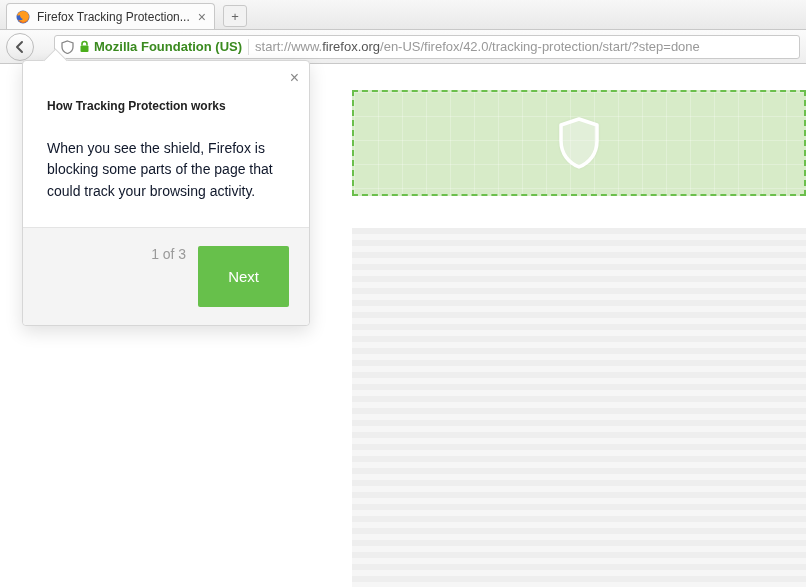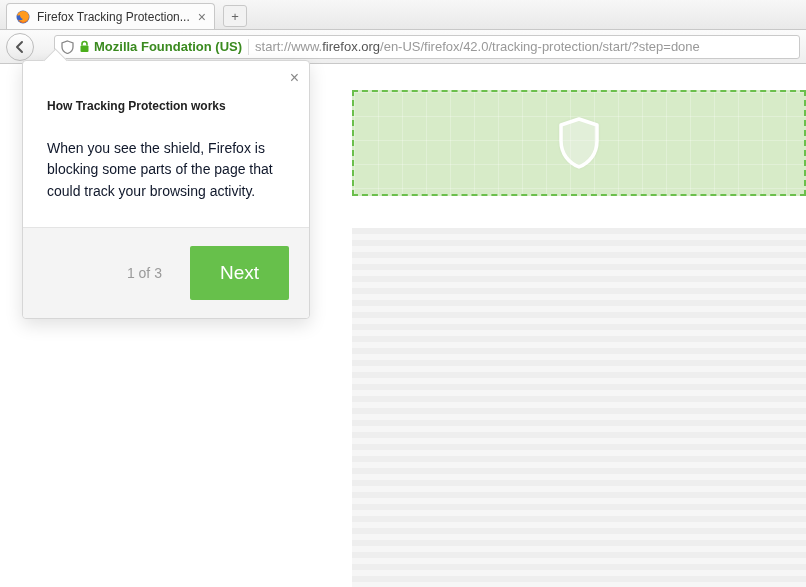--- a/index.html
+++ b/index.html
@@ -136,28 +136,28 @@
     color:#888; font-size:16px; cursor:pointer;
   }
   .panel-body { padding:38px 24px 24px; }
   .panel-body h2 { font-size:12px; color:#222; margin-bottom:23px; line-height:1.3; font-weight:700;}
   .panel-body p { font-size:14px; color:#0f172a; line-height:1.55;}
   .panel-footer {
     background:#f4f4f4;
     border-top:1px solid #e4e4e4;
     border-radius:0 0 4px 4px;
     padding:18px 20px;
-    display:flex; align-items:center; justify-content:flex-end;
-    gap:28px;
+    display:flex; justify-content:flex-end;
+    gap:12px;
   }
   .panel-footer .step { color:#9a9a9a; font-size:14px;}
   .panel-footer .next-btn {
     background:#67c04b;
     color:#fff; border:none; border-radius:2px;
-    padding:16px 30px; font-size:19px; cursor:pointer;
+    padding:22px 30px; font-size:15px; cursor:pointer;
   }
 </style>
 </head>
 <body>
 
 <div class="tabstrip">
   <div class="tab">
     <span class="favicon">
       <svg width="16" height="16" viewBox="0 0 16 16">
         <circle cx="8" cy="8" r="6.5" fill="#3a63c6"></circle>

